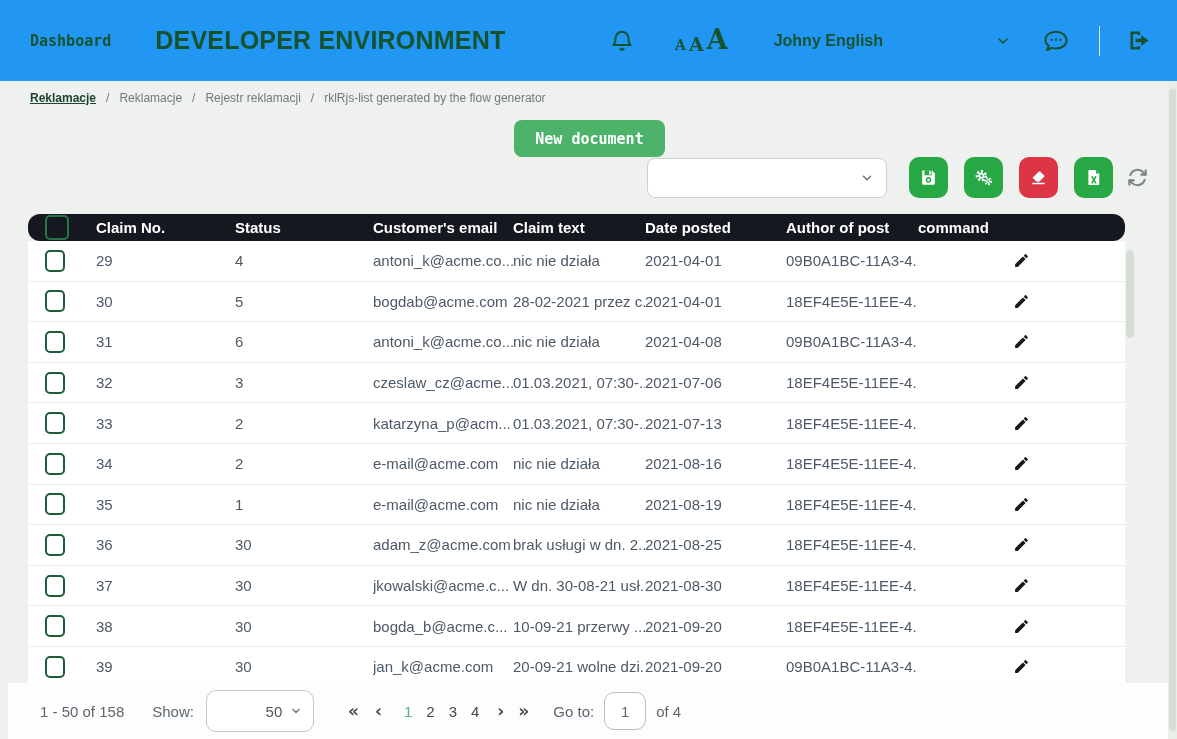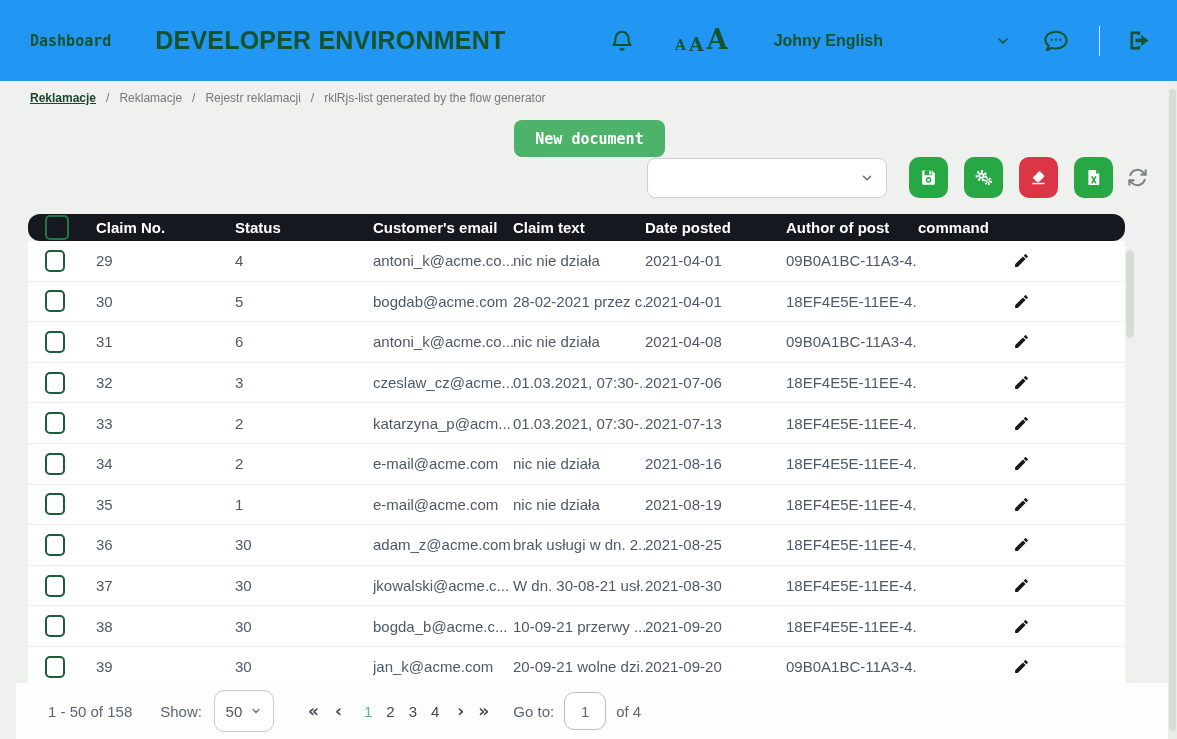--- a/index.html
+++ b/index.html
@@ -51,25 +51,25 @@
   .trow{height:39.6px;background:#fff;border-bottom:1px solid #ececec;font-size:15px;color:#4d5966;}
   .cell{white-space:nowrap;overflow:hidden;padding-right:4px;}
   .row-checkbox{width:20px;height:22px;border:2px solid #1d5c38;border-radius:5px;background:#fff;margin-left:17px;cursor:pointer;display:inline-block;box-sizing:border-box;}
   .c-command{display:flex;justify-content:center;padding-right:0;}
   .edit-btn{cursor:pointer;display:flex;align-items:center;}
   
   .table-scroll-thumb{position:absolute;left:1126px;top:250px;width:8px;height:88px;background:#d6ddd7;border-radius:4px;}
   .page-scrollbar{position:absolute;right:0;top:81px;bottom:0;width:9px;background:#e9eee9;}
   .page-scroll-thumb{position:absolute;right:1px;top:8px;bottom:8px;width:7px;background:#d6ddd7;border-radius:4px;}
   
-  .pager{position:absolute;left:16px;right:9px;bottom:0;height:56px;background:#fcfdfc;display:flex;
+  .pager{position:absolute;left:8px;right:9px;bottom:0;height:56px;background:#fcfdfc;display:flex;
     align-items:center;font-size:15px;color:#5d6670;padding-left:32px;box-sizing:border-box;z-index:5;}
   .show-label{margin-left:28px;}
   .size-select{width:58px;height:40px;border:1px solid #c6cbc6;border-radius:10px;background:#fff;
-    display:flex;align-items:center;justify-content:center;gap:8px;margin-left:12px;cursor:pointer;color:#4d565f;}
+    display:flex;align-items:center;justify-content:center;gap:8px;margin-left:12px;cursor:pointer;color:#4d565f;padding-left:48px;}
   .pg-arrow{font-weight:bold;color:#41484f;font-size:17px;cursor:pointer;font-family:"DejaVu Sans",sans-serif;}
   .a-first{margin-left:34px;}
   .a-prev{margin-left:16px;}
   .pages{display:flex;gap:14px;margin-left:22px;}
   .page-num{color:#41484f;cursor:pointer;}
   .page-num.current{color:#52b788;}
   .a-next{margin-left:18px;}
   .a-last{margin-left:14px;}
   .goto-label{margin-left:24px;}
   .goto-input{width:42px;height:38px;border:1px solid #b9beb9;border-radius:10px;text-align:center;

